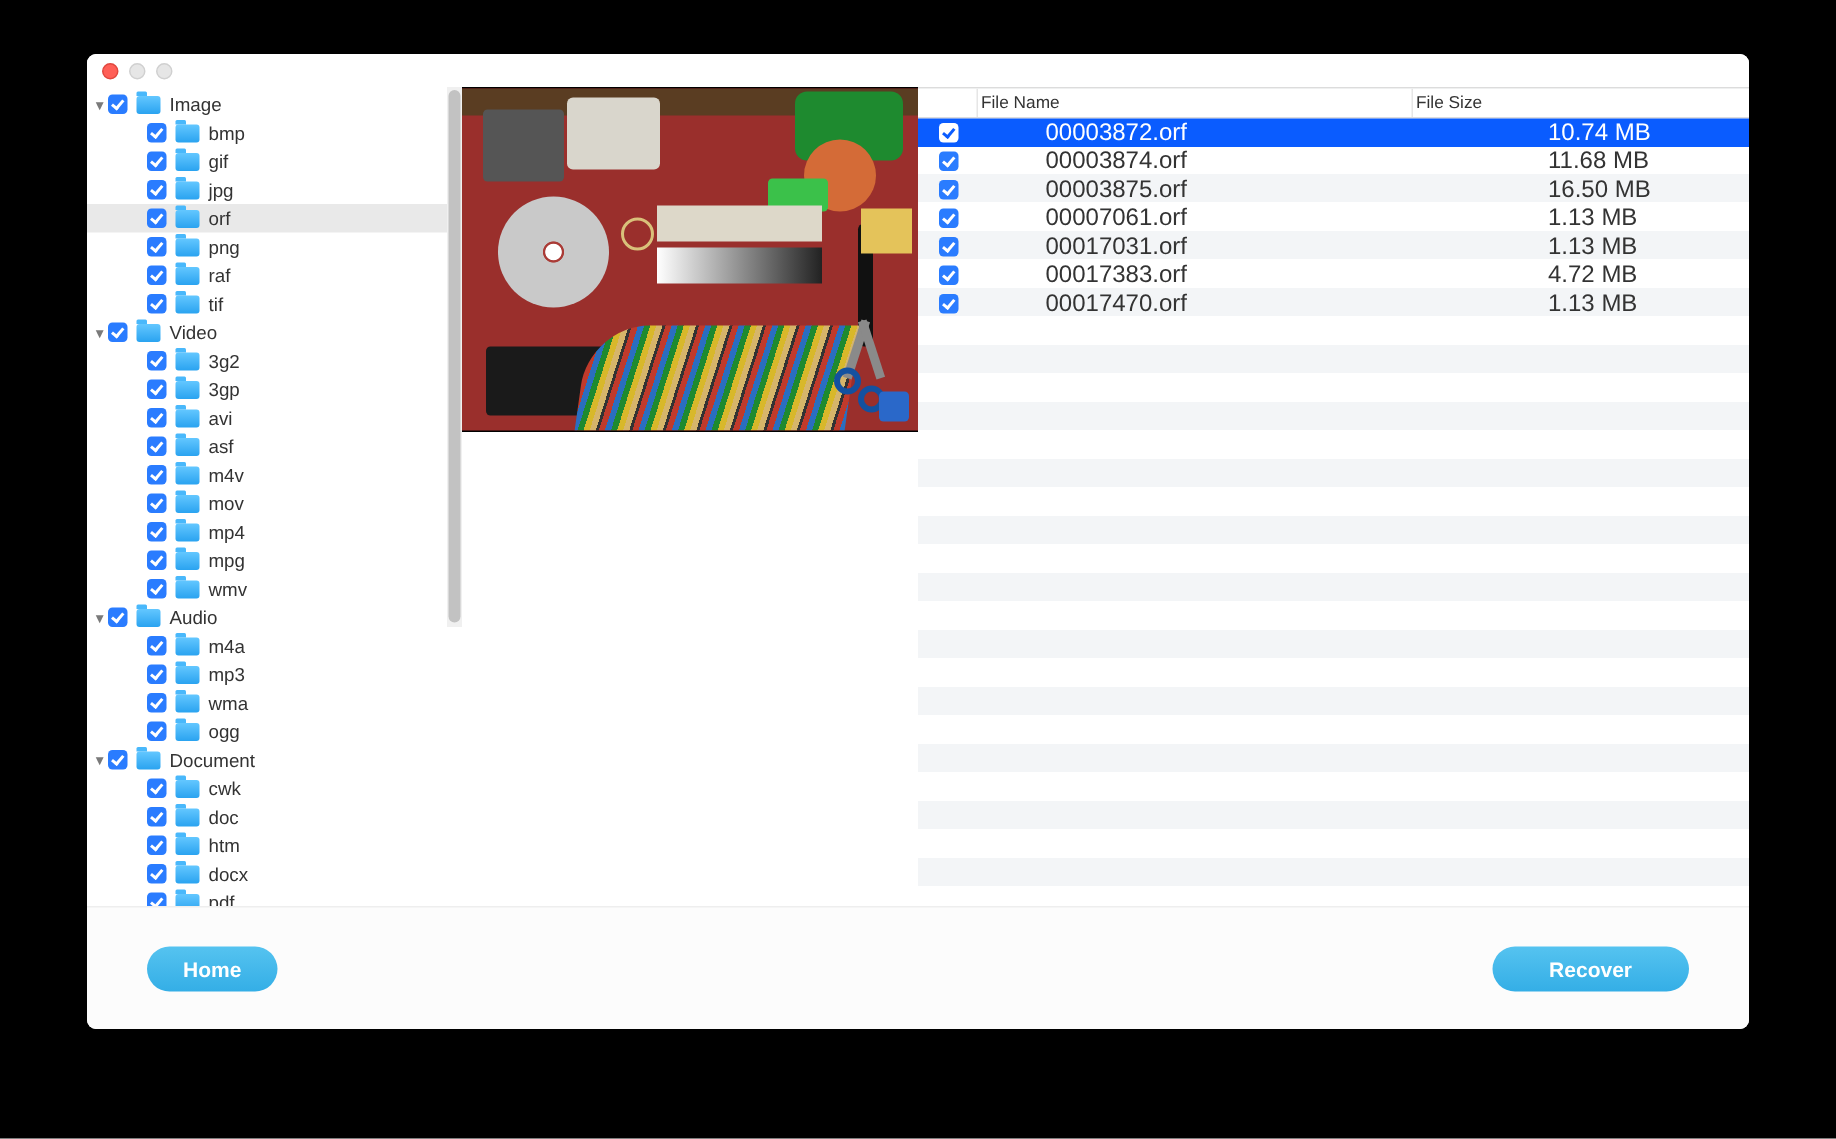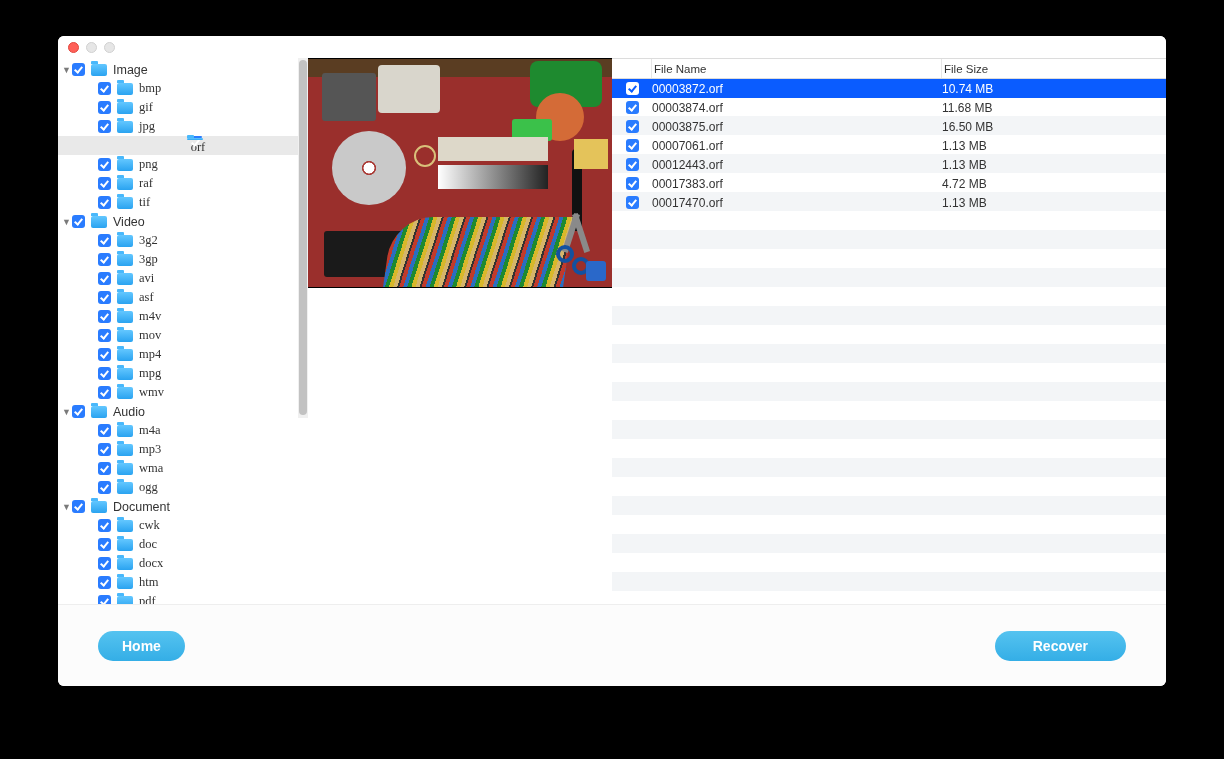--- a/index.html
+++ b/index.html
@@ -57,24 +57,23 @@
   .tree-row {
     display: flex;
     align-items: center;
     height: 19px;
     padding-left: 6px;
     white-space: nowrap;
     cursor: default;
   }
   .tree-row.selected {
     background: #e9e9e9;
-    flex-direction: column;
   }
   .indent0 { padding-left: 4px; }
-  .indent1 { padding-left: 30px; font-family: Liberation Serif, serif; }
+  .indent1 { padding-left: 30px; }
   .disclosure {
     width: 10px;
     font-size: 9px;
     color: #7a7a7a;
     display: inline-block;
   }
   .chk {
     appearance: none;
     width: 13px; height: 13px;
     border-radius: 3px;
@@ -194,21 +193,22 @@
   }
   .col-chk   { width: 40px; }
   .col-name  { width: 290px; }
   .col-size  { flex: 1; }
   .thead > div { padding: 0 2px; border-right: 1px solid #e6e6e6; height:100%; display:flex; align-items:center;}
   .thead > div:last-child{ border-right:none;}
   .tbody-row {
     display: flex;
     height: 19px;
     align-items: center;
-    font-size: 12px;
+    font-size: 16px;
+    gap: 45px;
   }
   .tbody-row.selected {
     background: #0a5cff;
     color: #fff;
   }
   .tbody-row.selected .cell-size,
   .tbody-row.selected .cell-name { color: #fff; font-weight: 500;}
   .tbody-row .chkcell { width:40px; display:flex; justify-content:center;}
   .tbody-row .chkcell .chk{ margin-right:0;}
   .tbody-row.selected .chk { background:#fff;}
@@ -412,27 +412,27 @@
           <div class="tree-row indent1">
             <span class="disclosure"></span>
             <span class="chk"></span>
             <span class="folder"></span>
             <span class="tree-label">doc</span>
           </div>
           <div class="tree-row indent1">
             <span class="disclosure"></span>
             <span class="chk"></span>
             <span class="folder"></span>
+            <span class="tree-label">htm</span>
+          </div>
+          <div class="tree-row indent1">
+            <span class="disclosure"></span>
+            <span class="chk"></span>
+            <span class="folder"></span>
             <span class="tree-label">docx</span>
-          </div>
-          <div class="tree-row indent1">
-            <span class="disclosure"></span>
-            <span class="chk"></span>
-            <span class="folder"></span>
-            <span class="tree-label">htm</span>
           </div>
           <div class="tree-row indent1">
             <span class="disclosure"></span>
             <span class="chk"></span>
             <span class="folder"></span>
             <span class="tree-label">pdf</span>
           </div>
         </div>
       <div class="scrollbar-track">
         <div class="scrollbar-thumb"></div>
@@ -495,21 +495,21 @@
               <div class="chkcell">
                 <span class="chk"></span>
               </div>
               <div class="cell-name">00007061.orf</div>
               <div class="cell-size">1.13 MB</div>
             </div>
             <div class="tbody-row">
               <div class="chkcell">
                 <span class="chk"></span>
               </div>
-              <div class="cell-name">00012443.orf</div>
+              <div class="cell-name">00017031.orf</div>
               <div class="cell-size">1.13 MB</div>
             </div>
             <div class="tbody-row">
               <div class="chkcell">
                 <span class="chk"></span>
               </div>
               <div class="cell-name">00017383.orf</div>
               <div class="cell-size">4.72 MB</div>
             </div>
             <div class="tbody-row">

